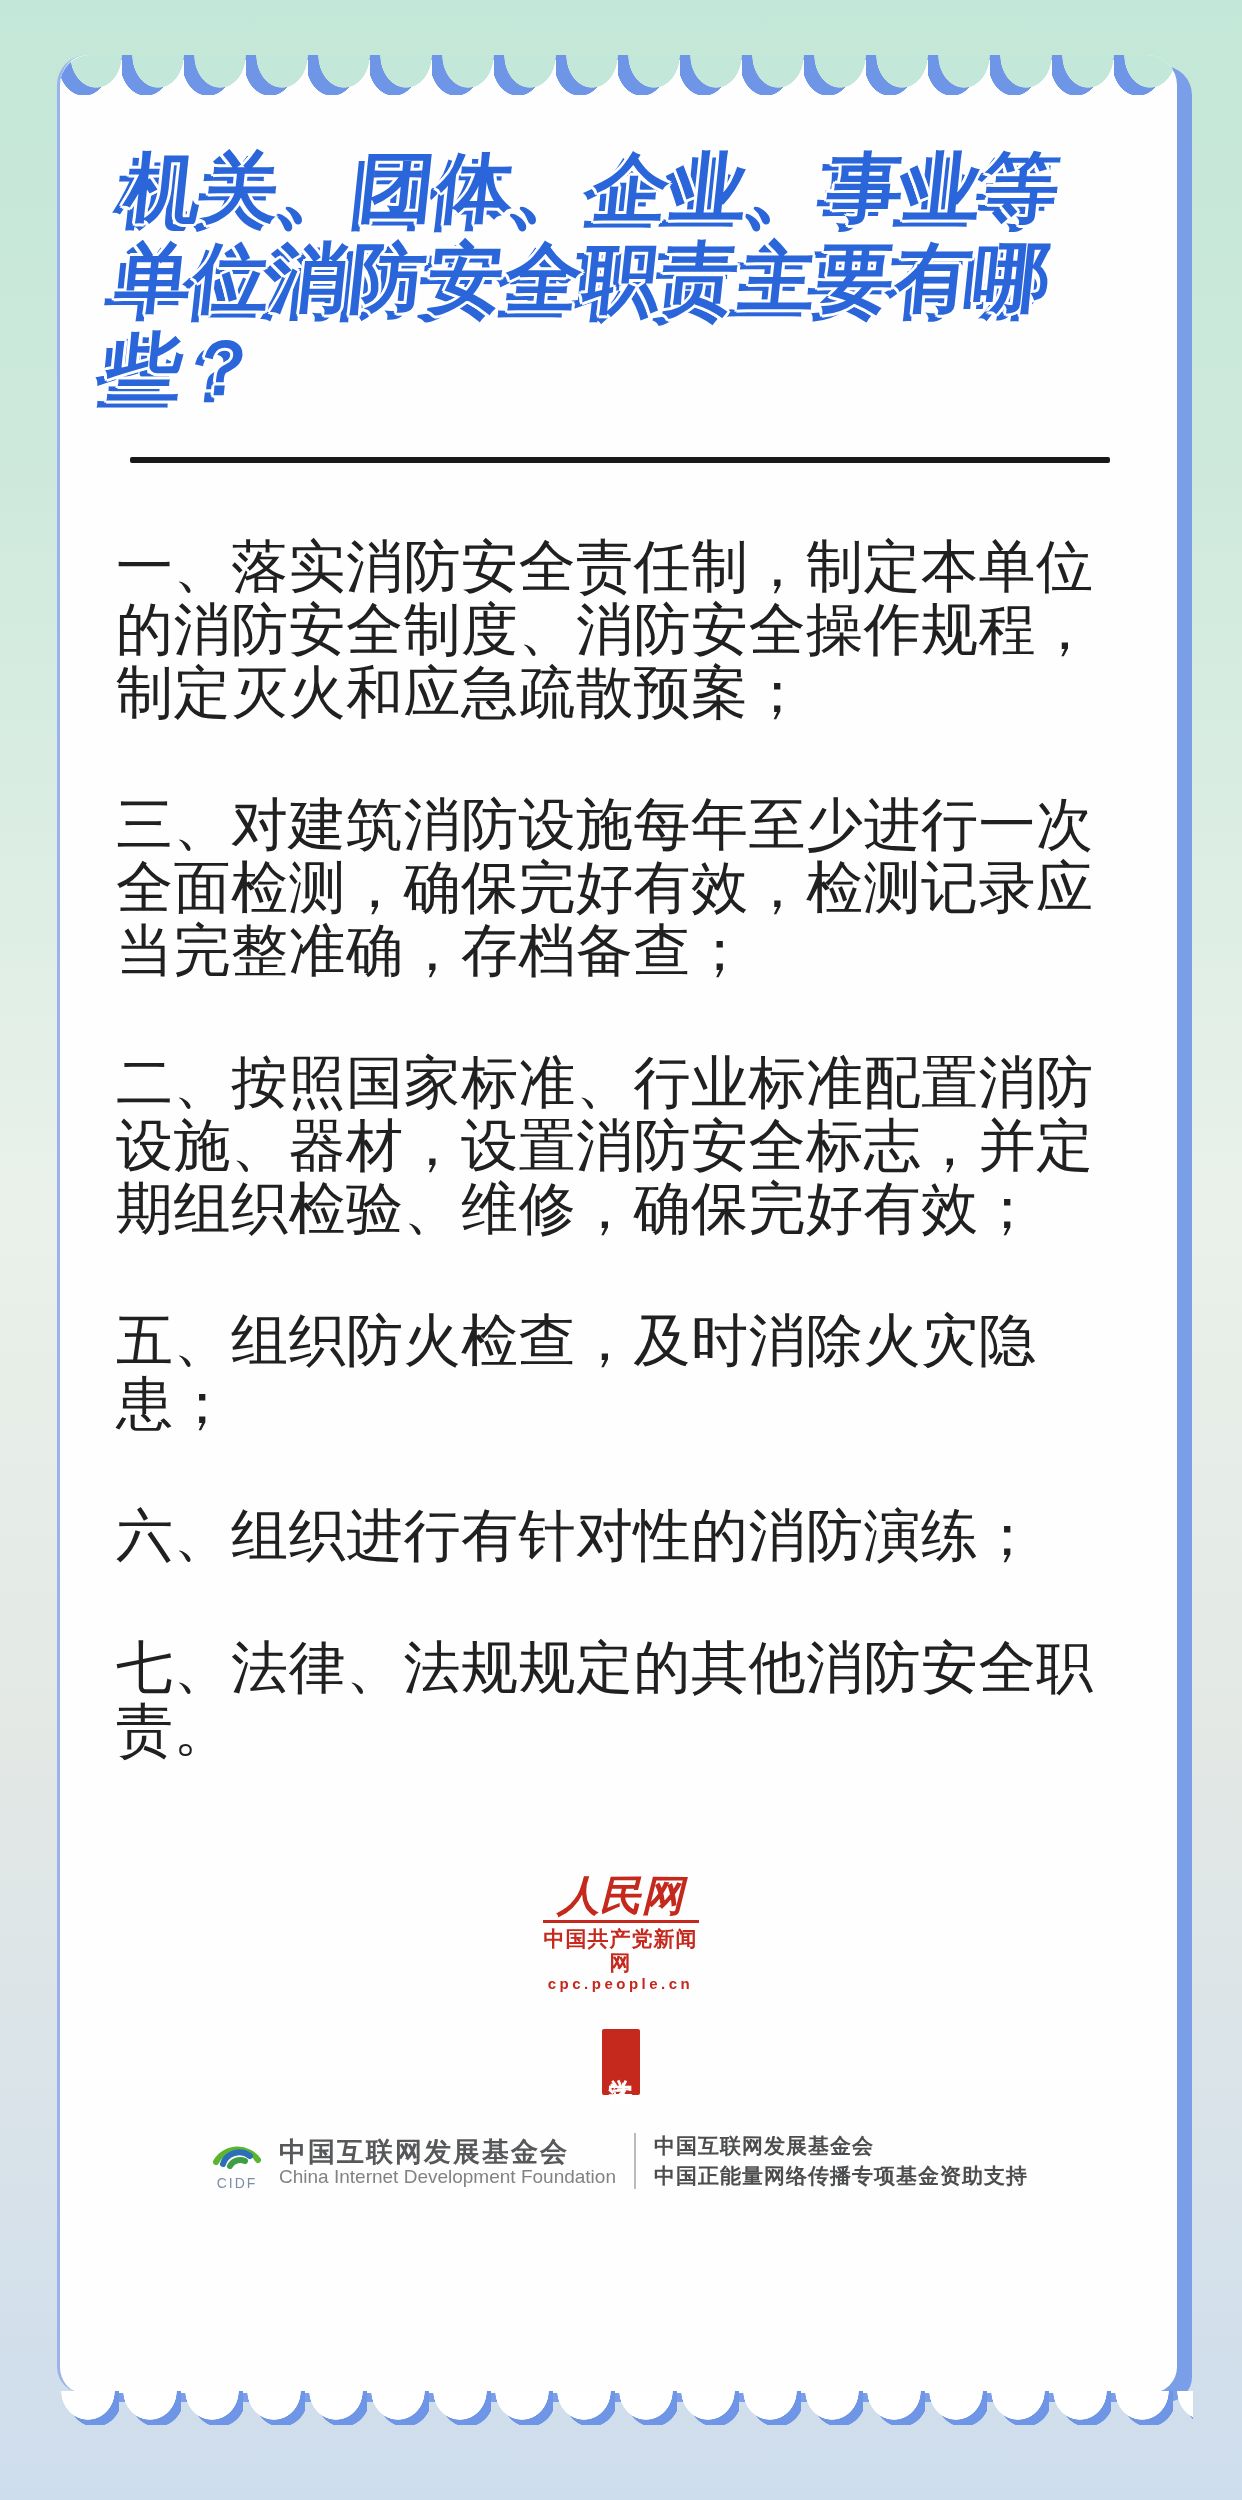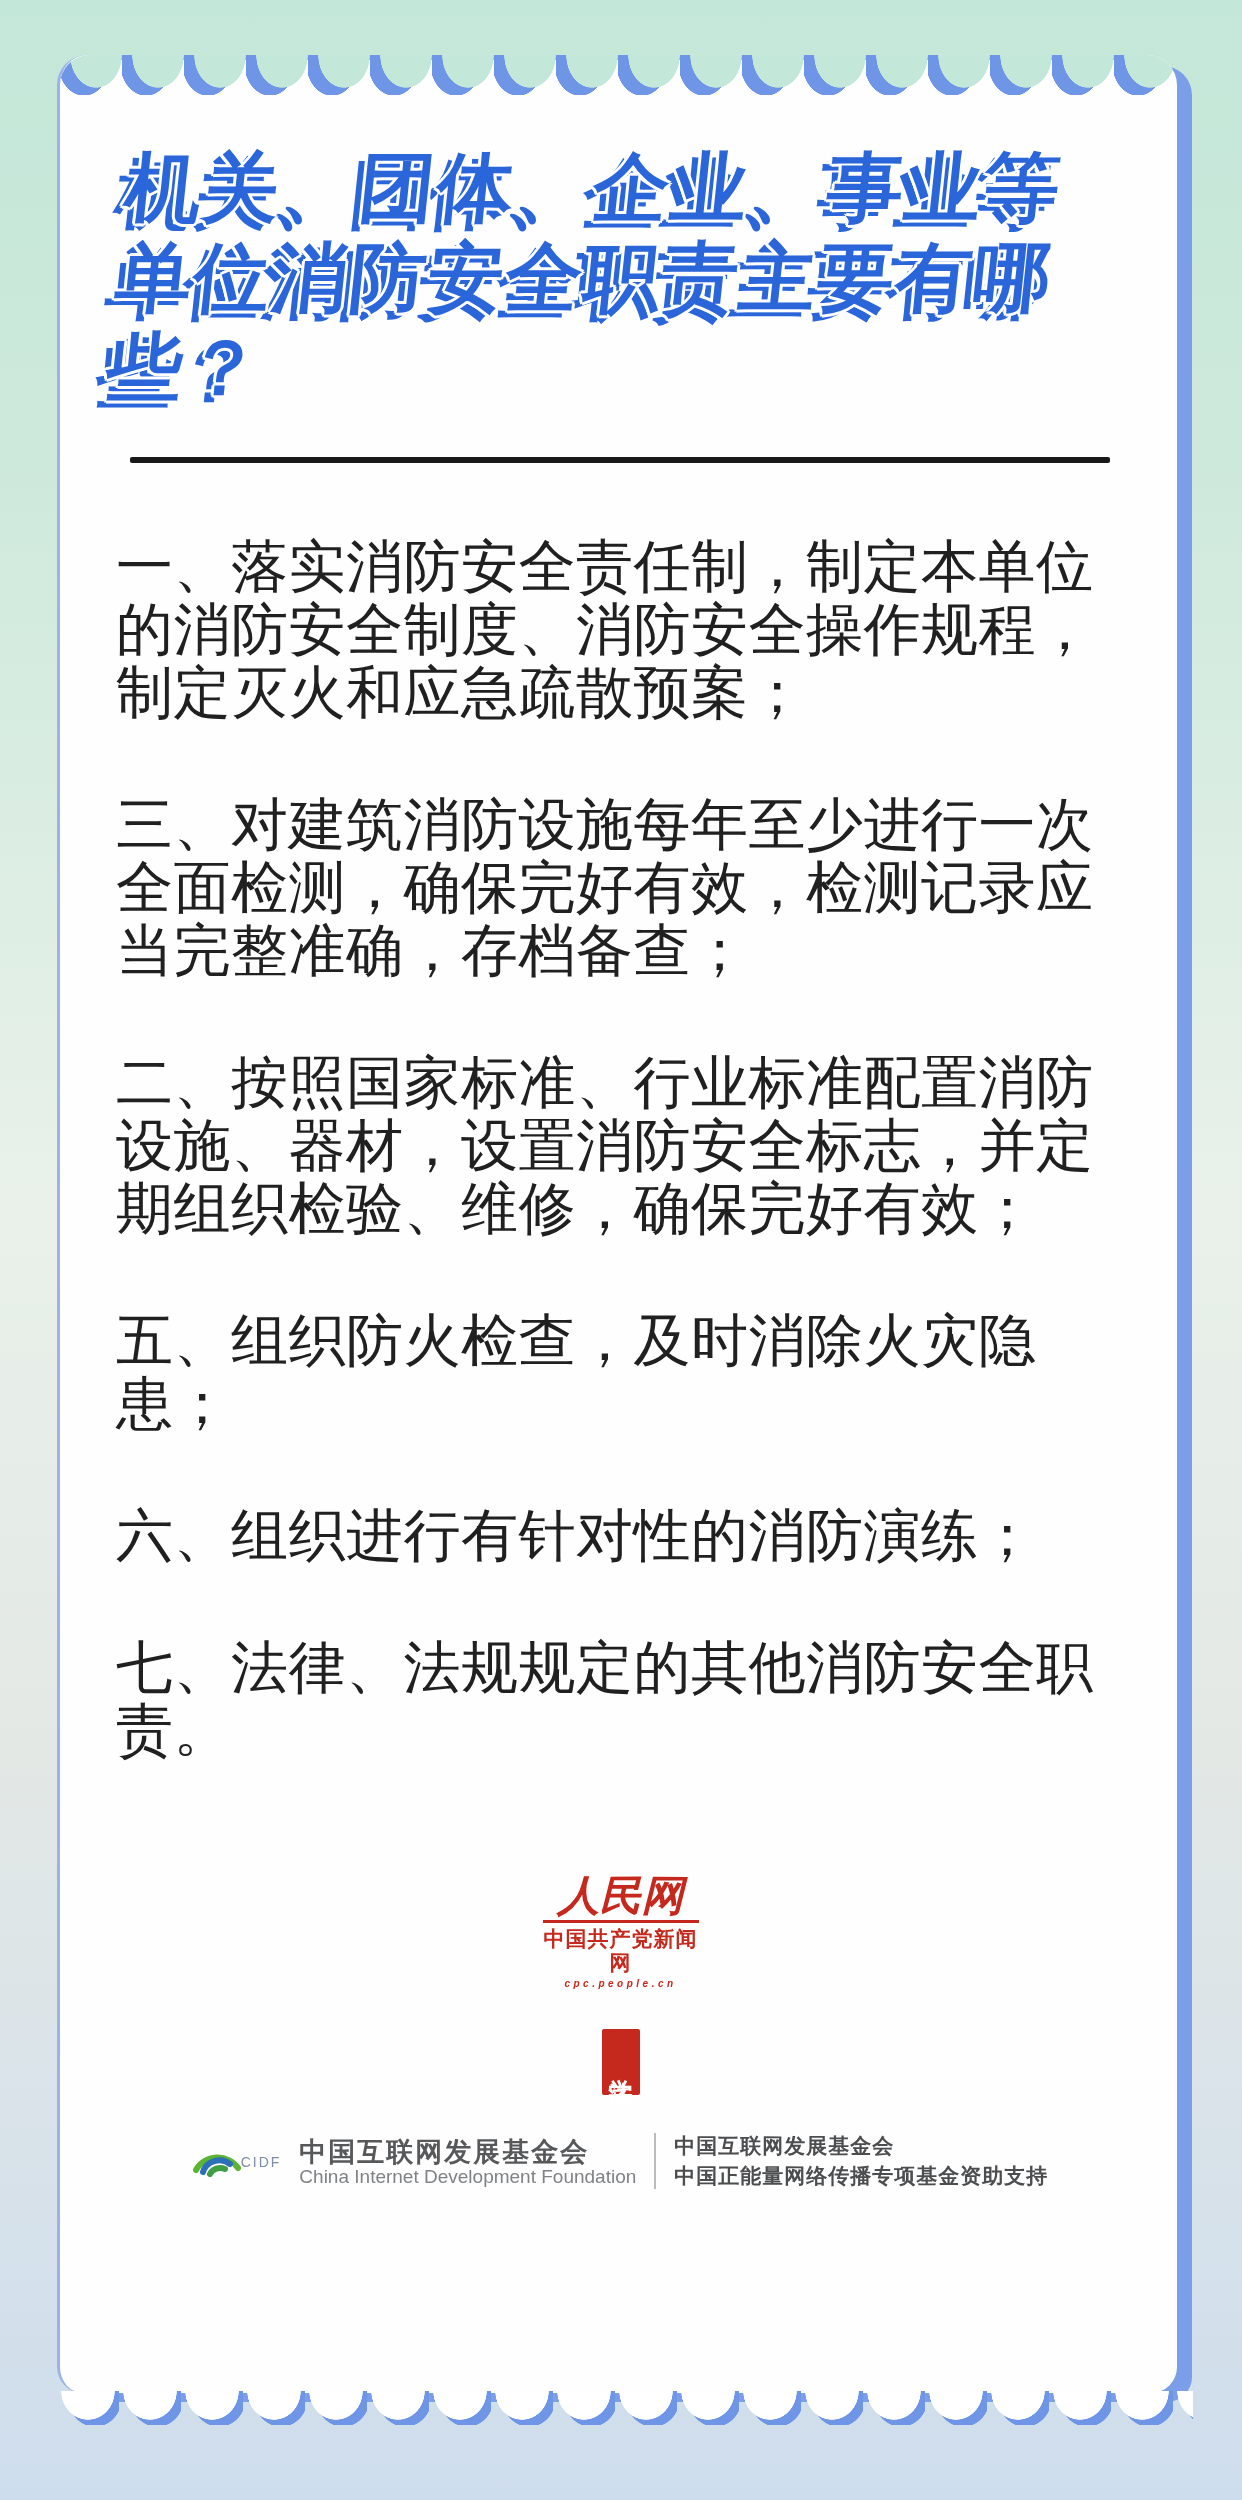--- a/index.html
+++ b/index.html
@@ -83,34 +83,34 @@
   .footer{margin-top:112px;}
   .footer-row{display:flex;justify-content:center;align-items:center;}
   .footer-row1{gap:36px;flex-direction:column;}
   .peoples-daily{width:160px;text-align:center;color:var(--brand-red);}
   .pd-script{
     font-family:"Liberation Serif", serif;
     font-style:italic;font-weight:700;font-size:42px;line-height:44px;
   }
   .pd-rule{height:3px;background:var(--brand-red);margin:2px 2px 4px 2px;}
   .pd-cn{font-size:21px;font-weight:700;letter-spacing:1px;line-height:24px;}
-  .pd-url{font-size:10px;font-weight:700;letter-spacing:3.5px;line-height:18px;font-style:italic;}
+  .pd-url{font-size:15px;font-weight:700;letter-spacing:3.5px;line-height:18px;}
   .shixizhi-group{display:flex;align-items:center;gap:12px;}
   .xuefa-badge{
     width:38px;height:66px;background:var(--brand-red);color:#fff;
     writing-mode:vertical-rl;text-orientation:upright;
     display:flex;align-items:center;justify-content:center;
     font-size:24px;font-weight:700;letter-spacing:3px;border-radius:2px;
   }
   .shixizhi{
     font-size:58px;font-weight:900;font-style:italic;
     color:var(--shixizhi-red);letter-spacing:5px;
   }
   .footer-row2{gap:18px;margin-top:36px;}
-  .cidf-logo{display:flex;flex-direction:row;align-items:center;}
+  .cidf-logo{display:flex;flex-direction:column;align-items:center;}
   .cidf-abbr{font-size:14px;letter-spacing:2px;color:#7d8da5;margin-top:1px;}
   .cidf-name{text-align:left;}
   .cidf-cn{font-size:27px;color:var(--gray-dark);font-weight:600;letter-spacing:2px;line-height:32px;}
   .cidf-en{font-size:19px;color:var(--gray-mid);line-height:18px;}
   .footer-vdivider{width:2px;height:56px;background:#b9bcbe;}
   .support-text{font-size:21px;color:#4c4d4f;font-weight:600;line-height:30px;letter-spacing:1px;text-align:left;}
 </style>
 </head>
 <body>
 

